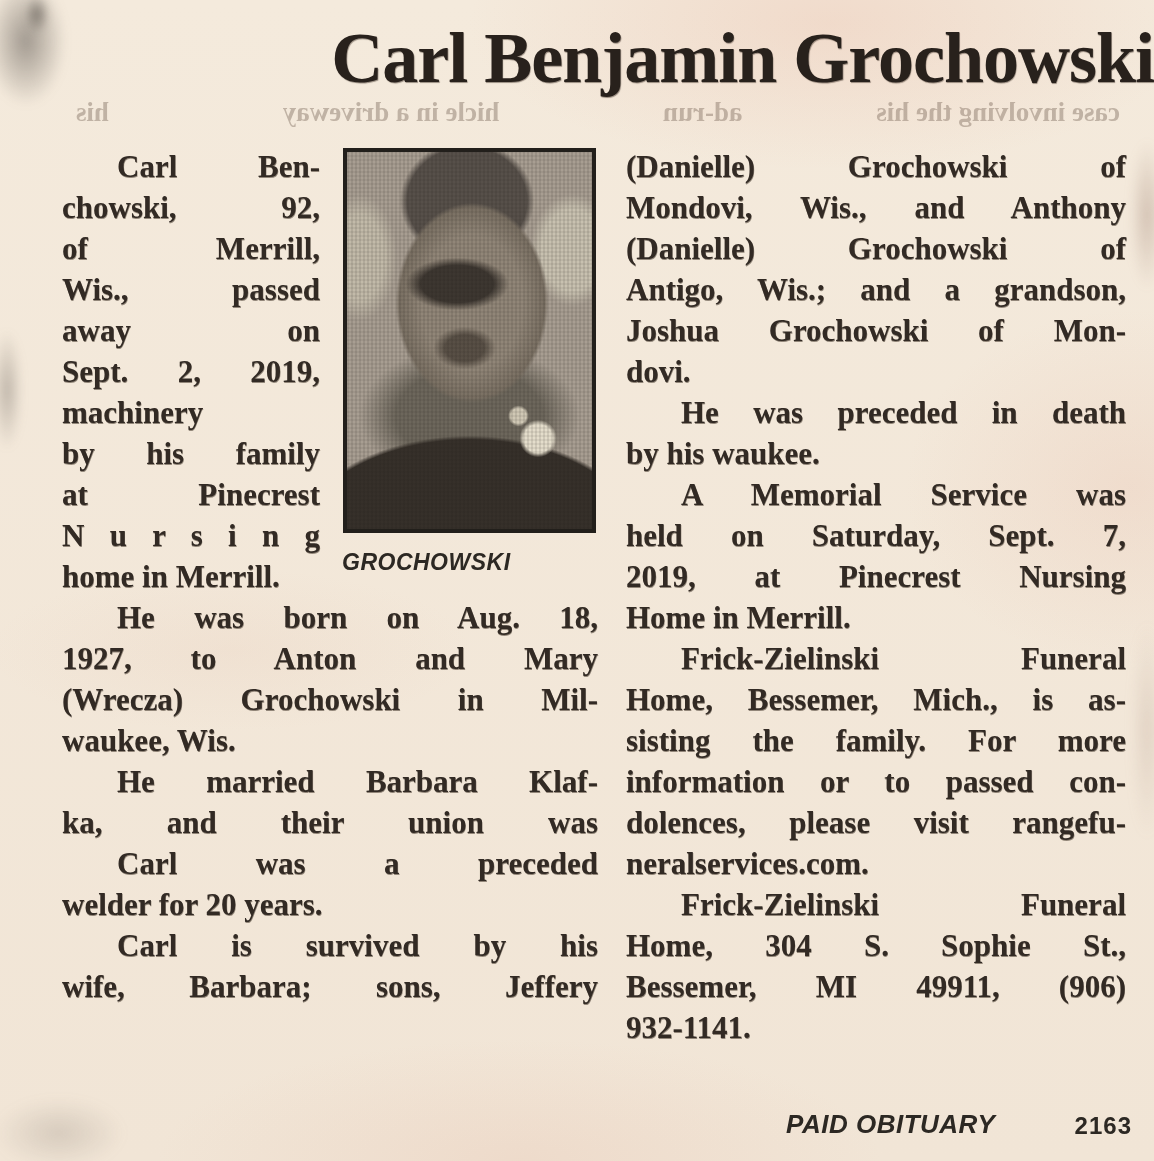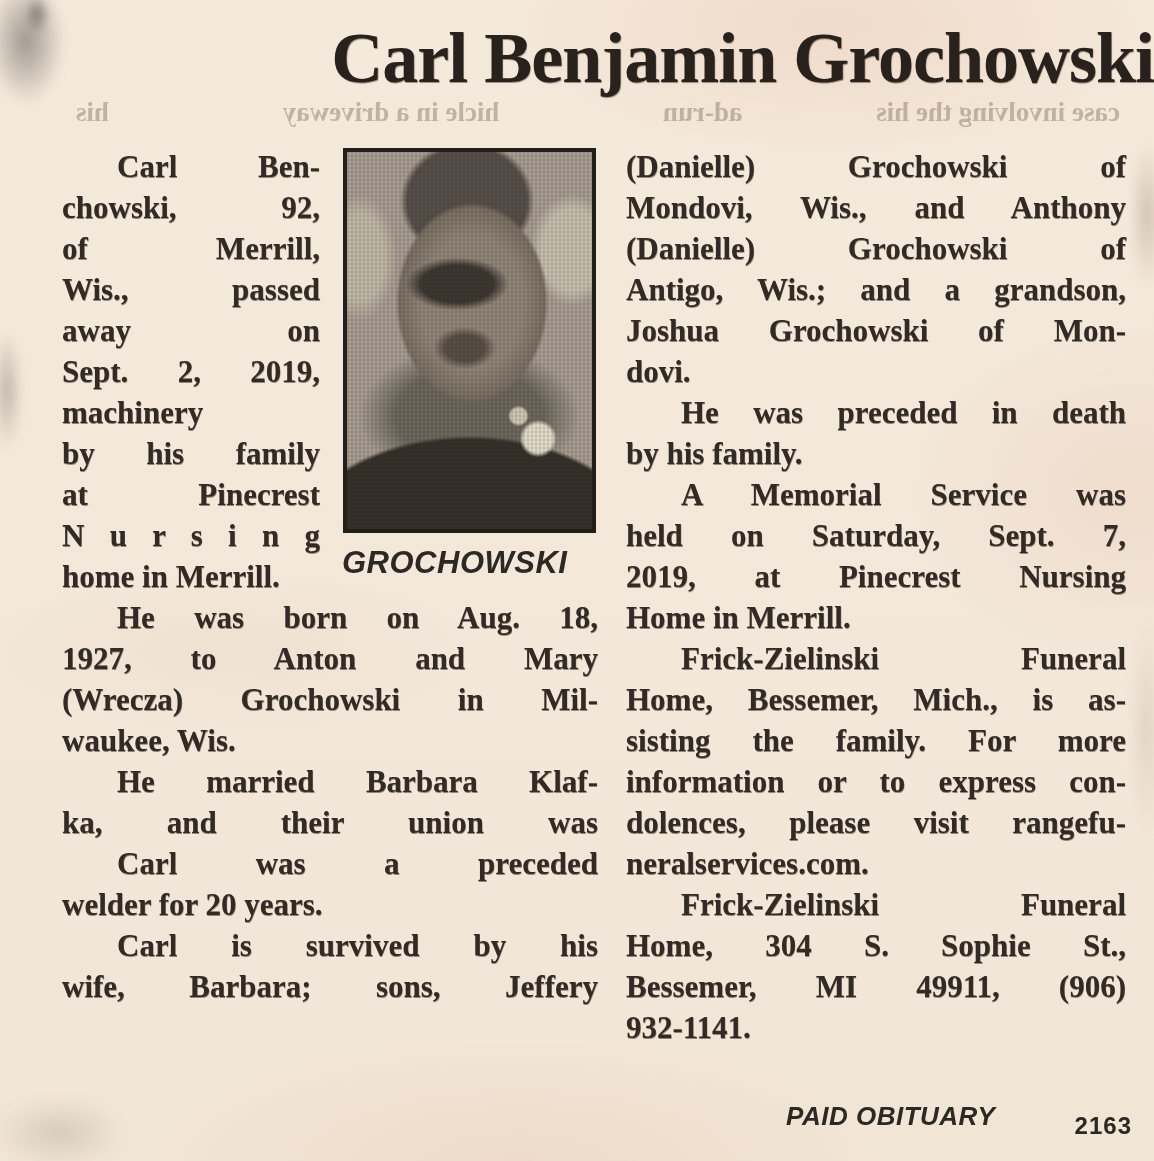--- a/index.html
+++ b/index.html
@@ -55,25 +55,25 @@
       radial-gradient(ellipse 16% 7% at 48% 52%, rgba(64,56,48,.7) 0 50%, rgba(64,56,48,0) 80%),
       radial-gradient(ellipse 40% 34% at 51% 40%, #918678 0 52%, #7a7063 74%, rgba(122,112,99,0) 78%),
       radial-gradient(ellipse 36% 21% at 49% 13%, #57504a 0 68%, rgba(87,80,74,0) 76%),
       radial-gradient(ellipse 28% 24% at 92% 26%, #c8c1b0 0 45%, rgba(200,193,176,0) 62%),
       radial-gradient(ellipse 26% 28% at 5% 28%, #c2baa9 0 40%, rgba(194,186,169,0) 60%),
       radial-gradient(ellipse 60% 25% at 50% 70%, #6d675c 0 50%, rgba(109,103,92,0) 75%);
   }
   .caption{
     margin:9px 0 0 12px;
     font-family:"Liberation Sans",sans-serif;font-style:italic;font-weight:bold;
-    font-size:31px;letter-spacing:.5px;color:#2c2823;
+    font-size:23px;letter-spacing:.5px;color:#2c2823;
   }
   .footer{
     position:absolute;left:786px;top:1092px;width:346px;
-    display:flex;justify-content:space-between;align-items:center;
+    display:flex;justify-content:space-between;align-items:flex-end;
     font-family:"Liberation Sans",sans-serif;font-weight:bold;color:#2c2823;
   }
   .paid{font-style:italic;font-size:26px;letter-spacing:.5px;}
   .num{font-size:24px;letter-spacing:1px;margin-top:20px;}
   .smudge{position:absolute;pointer-events:none;}
   .sm-tl{left:-14px;top:-24px;width:80px;height:130px;
     background:radial-gradient(closest-side, rgba(92,86,80,.55), rgba(92,86,80,0));filter:blur(5px);}
   .sm-tl2{left:24px;top:-6px;width:26px;height:40px;
     background:radial-gradient(closest-side, rgba(70,64,58,.5), rgba(70,64,58,0));filter:blur(3px);}
   .sm-left{left:-8px;top:330px;width:30px;height:120px;
@@ -135,29 +135,29 @@
         <div class="ln j">wife, Barbara; sons, Jeffery</div>
       </div>
     <div class="col-right">
         <div class="ln j">(Danielle) Grochowski of</div>
         <div class="ln j">Mondovi, Wis., and Anthony</div>
         <div class="ln j">(Danielle) Grochowski of</div>
         <div class="ln j">Antigo, Wis.; and a grandson,</div>
         <div class="ln j">Joshua Grochowski of Mon-</div>
         <div class="ln">dovi.</div>
         <div class="ln j ind">He was preceded in death</div>
-        <div class="ln">by his family.</div>
+        <div class="ln">by his waukee.</div>
         <div class="ln j ind">A Memorial Service was</div>
         <div class="ln j">held on Saturday, Sept. 7,</div>
         <div class="ln j">2019, at Pinecrest Nursing</div>
         <div class="ln">Home in Merrill.</div>
         <div class="ln j ind">Frick-Zielinski Funeral</div>
         <div class="ln j">Home, Bessemer, Mich., is as-</div>
         <div class="ln j">sisting the family. For more</div>
-        <div class="ln j">information or to express con-</div>
+        <div class="ln j">information or to passed con-</div>
         <div class="ln j">dolences, please visit rangefu-</div>
         <div class="ln">neralservices.com.</div>
         <div class="ln j ind">Frick-Zielinski Funeral</div>
         <div class="ln j">Home, 304 S. Sophie St.,</div>
         <div class="ln j">Bessemer, MI 49911, (906)</div>
         <div class="ln">932-1141.</div>
       </div>
   </div>
 
   <div class="footer">

